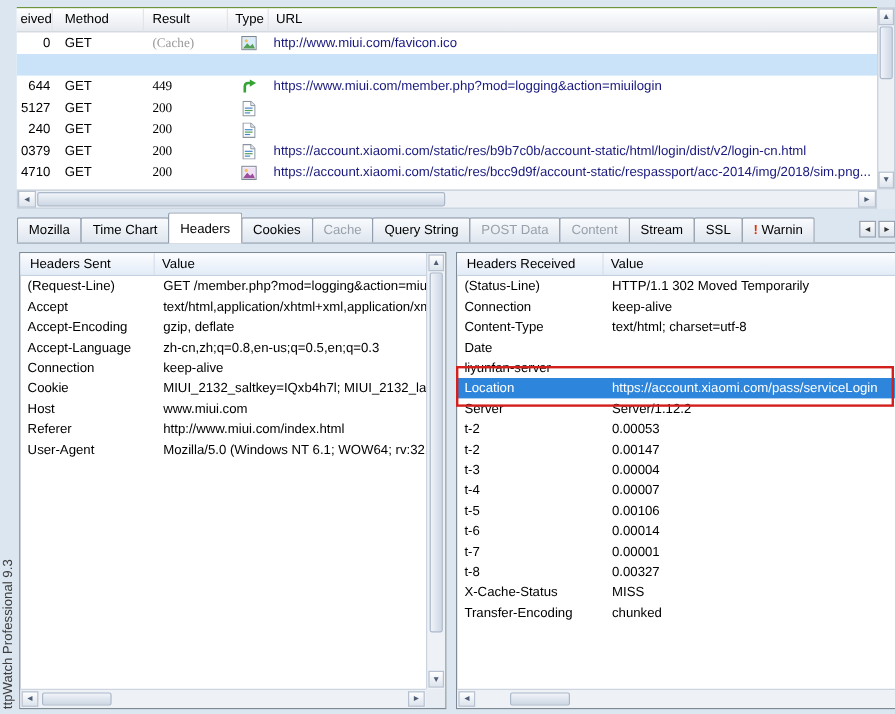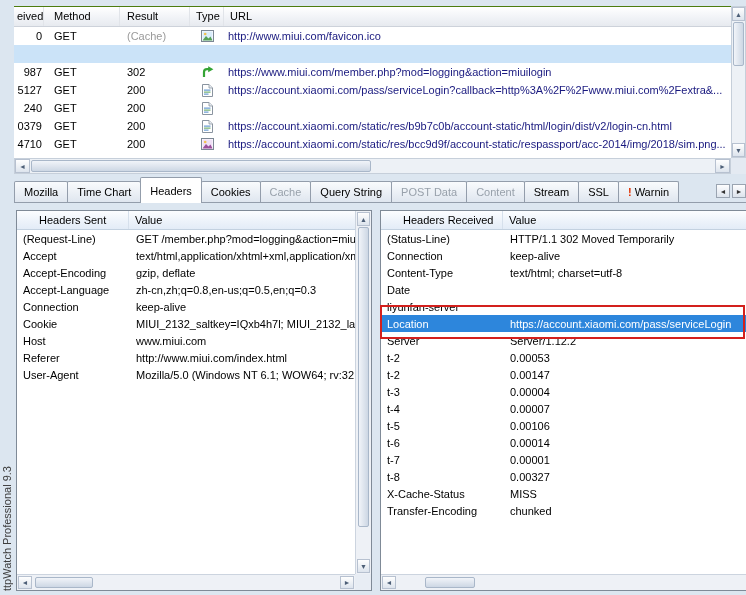--- a/index.html
+++ b/index.html
@@ -16,21 +16,21 @@
   .gh{border-right:1px solid #e1e4e9;padding-top:3px;white-space:nowrap;overflow:hidden;}
   .gh-recv{width:30px;padding-left:3px;}
   .gh-method{width:76px;padding-left:10px;}
   .gh-result{width:70px;padding-left:7px;}
   .gh-type{width:34px;padding-left:6px;}
   .gh-url{flex:1;padding-left:6px;border-right:none;}
   .grid-row{display:flex;height:18px;align-items:center;}
   .grid-row.selected{background:#cbe3f8;}
   .cell-recv{width:30px;text-align:right;padding-right:2px;}
   .cell-method{width:76px;padding-left:10px;}
-  .cell-result{width:70px;padding-left:7px;}
+  .cell-result{width:70px;padding-left:7px;font-family:Liberation Serif, serif;}
   .cell-result.cache{color:#9a9a9a;}
   .cell-type{width:34px;display:flex;justify-content:center;align-items:center;}
   .cell-url{flex:1;padding-left:4px;color:#19197f;white-space:nowrap;overflow:hidden;}
 
   
   .sbv{position:absolute;width:15px;background:#edf1f6;border:1px solid #c6cfda;}
   .sbh{position:absolute;height:16px;background:#edf1f6;border:1px solid #c6cfda;}
   .sb-corner{position:absolute;background:#e4eaf2;}
   .sb-btn{position:absolute;display:flex;align-items:center;justify-content:center;font-size:7px;color:#4d5f77;
     background:linear-gradient(#fefefe,#dde4ed);border:1px solid #b7c1d0;}
@@ -53,21 +53,21 @@
   .tab-arrow{width:14px;height:14px;border:1px solid #9aa4b1;background:linear-gradient(#fdfdfe,#dde4ed);
     display:flex;align-items:center;justify-content:center;font-size:7px;color:#333;}
 
   
   .panel{position:absolute;top:210px;height:381px;background:#fff;border:1px solid #7f8a97;}
   .panel-left{left:16px;width:356px;}
   .panel-right{left:380px;width:412px;}
   .p-header{position:absolute;top:0;left:0;right:16px;height:19px;display:flex;
     background:linear-gradient(#fcfdff,#ecf2fa 60%,#e3ecf7);border-bottom:1px solid #c3d1e0;}
   .ph{padding-top:3px;white-space:nowrap;overflow:hidden;}
-  .ph-name{border-right:1px solid #d6e0ec;padding-left:22px;}
+  .ph-name{border-right:1px solid #d6e0ec;padding-left:8px;}
   .panel-left .ph-name{width:112px;}
   .panel-right .ph-name{width:122px;}
   .ph-value{flex:1;padding-left:6px;}
   .p-body{position:absolute;top:19px;left:0;right:16px;bottom:16px;overflow:hidden;}
   .p-row{display:flex;height:17px;align-items:center;}
   .p-row .rn{flex-shrink:0;padding-left:6px;white-space:nowrap;overflow:hidden;}
   .panel-left .p-row .rn{width:112px;}
   .panel-right .p-row .rn{width:122px;}
   .p-row .rv{flex:1;padding-left:7px;white-space:nowrap;overflow:hidden;}
   .p-row.selected{background:#2d86dc;color:#fff;}
@@ -114,23 +114,23 @@
           <div class="cell-url">http://www.miui.com/favicon.ico</div>
         </div>
         <div class="grid-row selected">
           <div class="cell-recv"></div>
           <div class="cell-method"></div>
           <div class="cell-result"></div>
           <div class="cell-type"></div>
           <div class="cell-url"></div>
         </div>
         <div class="grid-row">
-          <div class="cell-recv">987</div>
-          <div class="cell-method">GET</div>
-          <div class="cell-result">302</div>
+          <div class="cell-recv">644</div>
+          <div class="cell-method">GET</div>
+          <div class="cell-result">449</div>
           <div class="cell-type">
             <svg width="14" height="12" viewBox="0 0 14 12">
               <path d="M4 11 V6 Q4 3.2 7 3.2 H9" fill="none" stroke="#35a435" stroke-width="2.2"></path>
               <path d="M8.2 0.2 L13.4 3.2 L8.2 6.2 Z" fill="#35a435"></path>
             </svg>
           </div>
           <div class="cell-url">https://www.miui.com/member.php?mod=logging&amp;action=miuilogin</div>
         </div>
         <div class="grid-row">
           <div class="cell-recv">5127</div>
@@ -138,21 +138,20 @@
           <div class="cell-result">200</div>
           <div class="cell-type">
             <svg width="11" height="13" viewBox="0 0 11 13">
               <path d="M0.5 0.5 H7 L10.5 4 V12.5 H0.5 Z" fill="#fff" stroke="#8a94a0"></path>
               <path d="M7 0.5 L7 4 L10.5 4" fill="#e8edf3" stroke="#8a94a0" stroke-width="0.8"></path>
               <rect x="2" y="5.6" width="6.5" height="1" fill="#4a86c8"></rect>
               <rect x="2" y="7.6" width="6.5" height="1" fill="#55a055"></rect>
               <rect x="2" y="9.6" width="4.5" height="1" fill="#4a86c8"></rect>
             </svg>
           </div>
-          <div class="cell-url">https://account.xiaomi.com/pass/serviceLogin?callback=http%3A%2F%2Fwww.miui.com%2Fextra&amp;...</div>
         </div>
         <div class="grid-row">
           <div class="cell-recv">240</div>
           <div class="cell-method">GET</div>
           <div class="cell-result">200</div>
           <div class="cell-type">
             <svg width="11" height="13" viewBox="0 0 11 13">
               <path d="M0.5 0.5 H7 L10.5 4 V12.5 H0.5 Z" fill="#fff" stroke="#8a94a0"></path>
               <path d="M7 0.5 L7 4 L10.5 4" fill="#e8edf3" stroke="#8a94a0" stroke-width="0.8"></path>
               <rect x="2" y="5.6" width="6.5" height="1" fill="#4a86c8"></rect>

